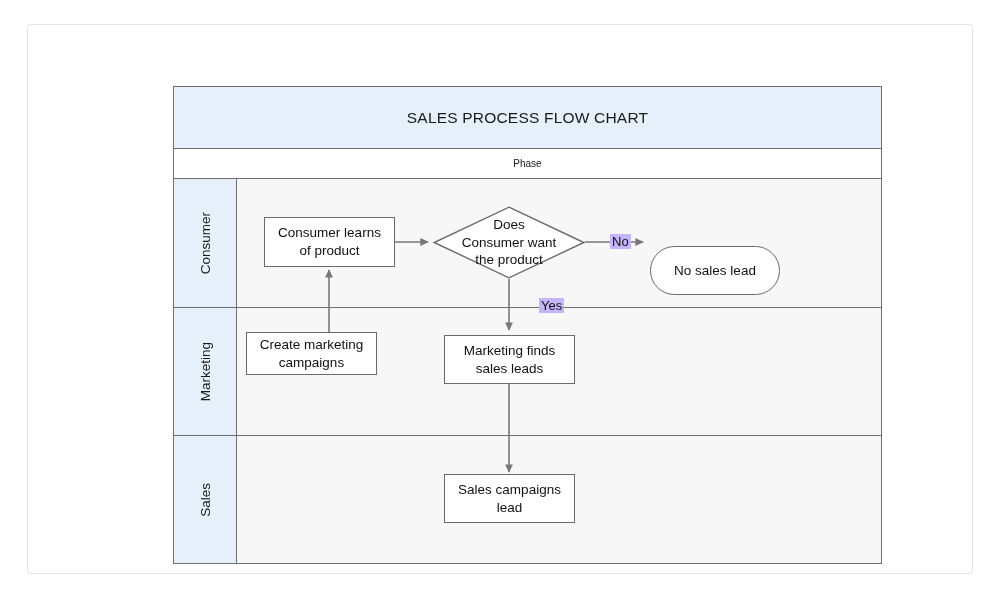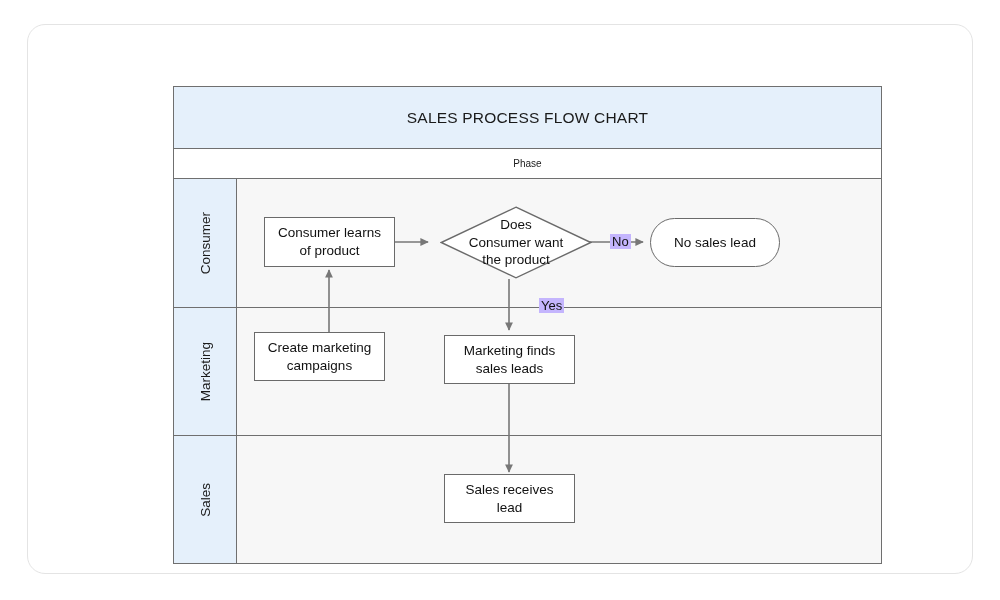--- a/index.html
+++ b/index.html
@@ -12,21 +12,21 @@
     font-family: "Liberation Sans", sans-serif;
   }
 
   #card {
     position: absolute;
     left: 27px;
     top: 24px;
     width: 946px;
     height: 550px;
     border: 1px solid #e4e4e4;
-    border-radius: 18px;
+    border-radius: 3px;
     background: #ffffff;
     box-sizing: border-box;
   }
 
   
   #diagram {
     position: absolute;
     left: 145px;
     top: 61px;
     width: 709px;
@@ -122,20 +122,21 @@
     background: #ffffff;
     z-index: 4;
   }
   .node.process {
     border: 1.6px solid #6a6a6a;
     align-items: center;
   }
   .node.terminator {
     border: 1.4px solid #6a6a6a;
     border-radius: 26px;
+    margin-top: 28px;
   }
 
   .diamond {
     position: absolute;
     z-index: 4;
   }
   .diamond svg { display: block; }
   .diamond .dtext {
     position: absolute;
     left: 0; top: 0;
@@ -226,52 +227,52 @@
     <div class="edge-label" style="left:436px; top:147px;">No</div>
     <div class="edge-label" style="left:317px; top:211px;margin-left:48px;">Yes</div>
 
     <div class="node process" style="left:90px; top:130px; width:131px; height:50px;">
       <div>
         <div>Consumer learns</div>
         <div>of product</div>
       </div>
     </div>
 
-    <div class="diamond" style="left:266px; top:119px; width:152px; height:73px;text-decoration:underline;">
+    <div class="diamond" style="left:259px; top:119px; width:152px; height:73px;text-decoration:underline;">
       <svg width="152" height="73" viewBox="0 0 152 73">
         <polygon points="76,1.2 150.8,36.5 76,71.8 1.2,36.5" fill="#ffffff" stroke="#6a6a6a" stroke-width="1.4"></polygon>
       </svg>
       <div class="dtext">
         <div>
           <div>Does</div>
           <div>Consumer want</div>
           <div>the product</div>
         </div>
       </div>
     </div>
 
     <div class="node terminator" style="left:476px; top:131px; width:130px; height:49px;">
       <span>No sales lead</span>
     </div>
 
-    <div class="node process" style="left:80px; top:245px; width:131px; height:49px;">
+    <div class="node process" style="left:72px; top:245px; width:131px; height:43px;">
       <div>
         <div>Create marketing</div>
         <div>campaigns</div>
       </div>
     </div>
 
     <div class="node process" style="left:270px; top:248px; width:131px; height:49px;">
       <div>
         <div>Marketing finds</div>
         <div>sales leads</div>
       </div>
     </div>
 
     <div class="node process" style="left:270px; top:387px; width:131px; height:49px;">
       <div>
-        <div>Sales receives</div>
+        <div>Sales campaigns</div>
         <div>lead</div>
       </div>
     </div>
 
   </div>
 </div>
 
 </body></html>

